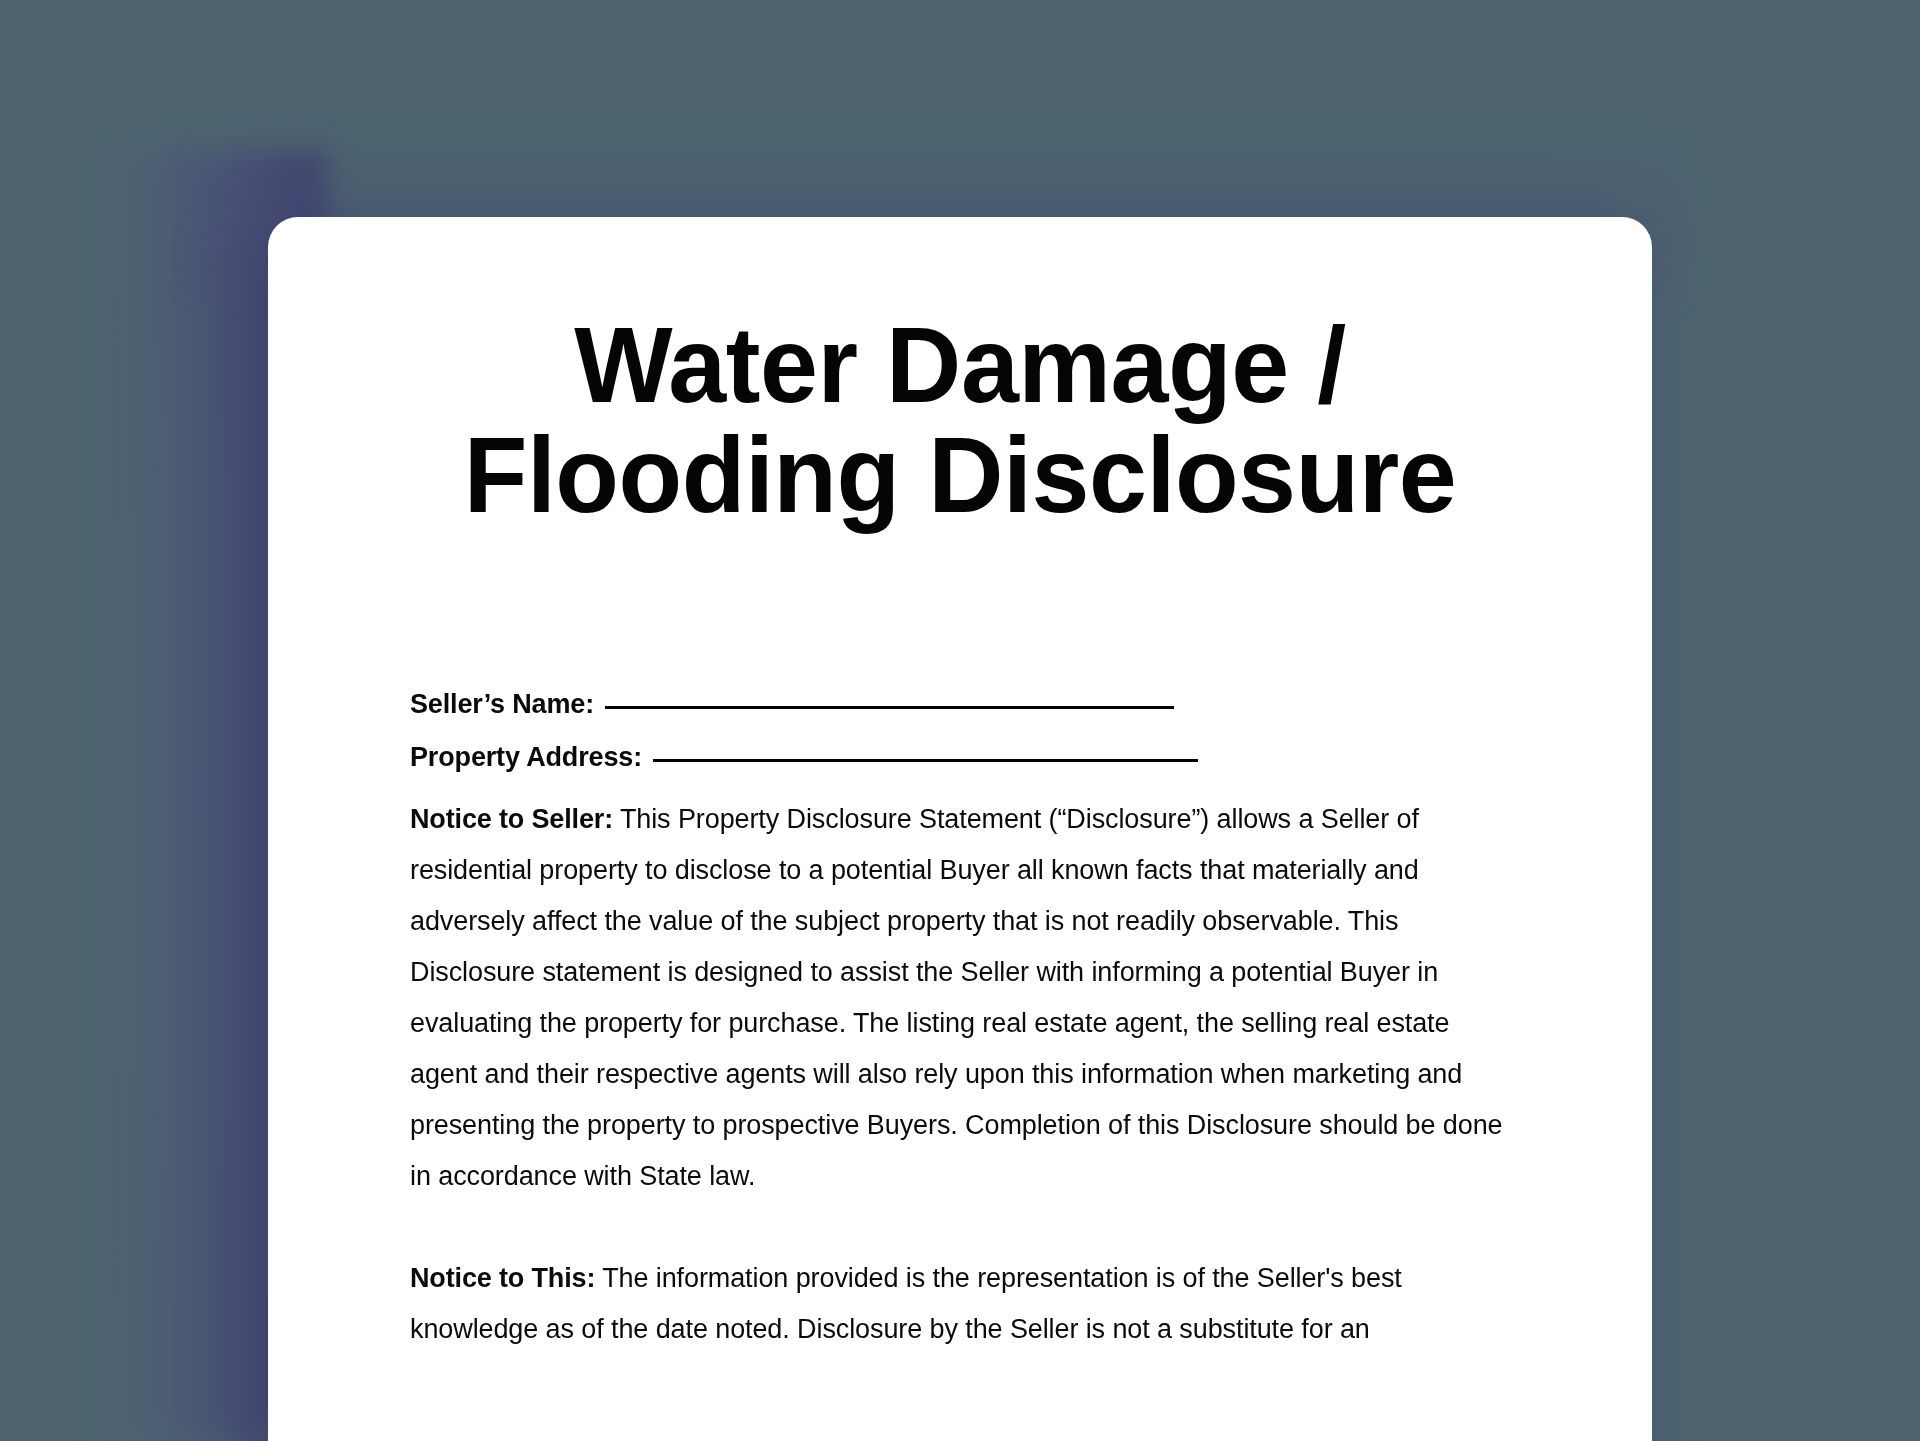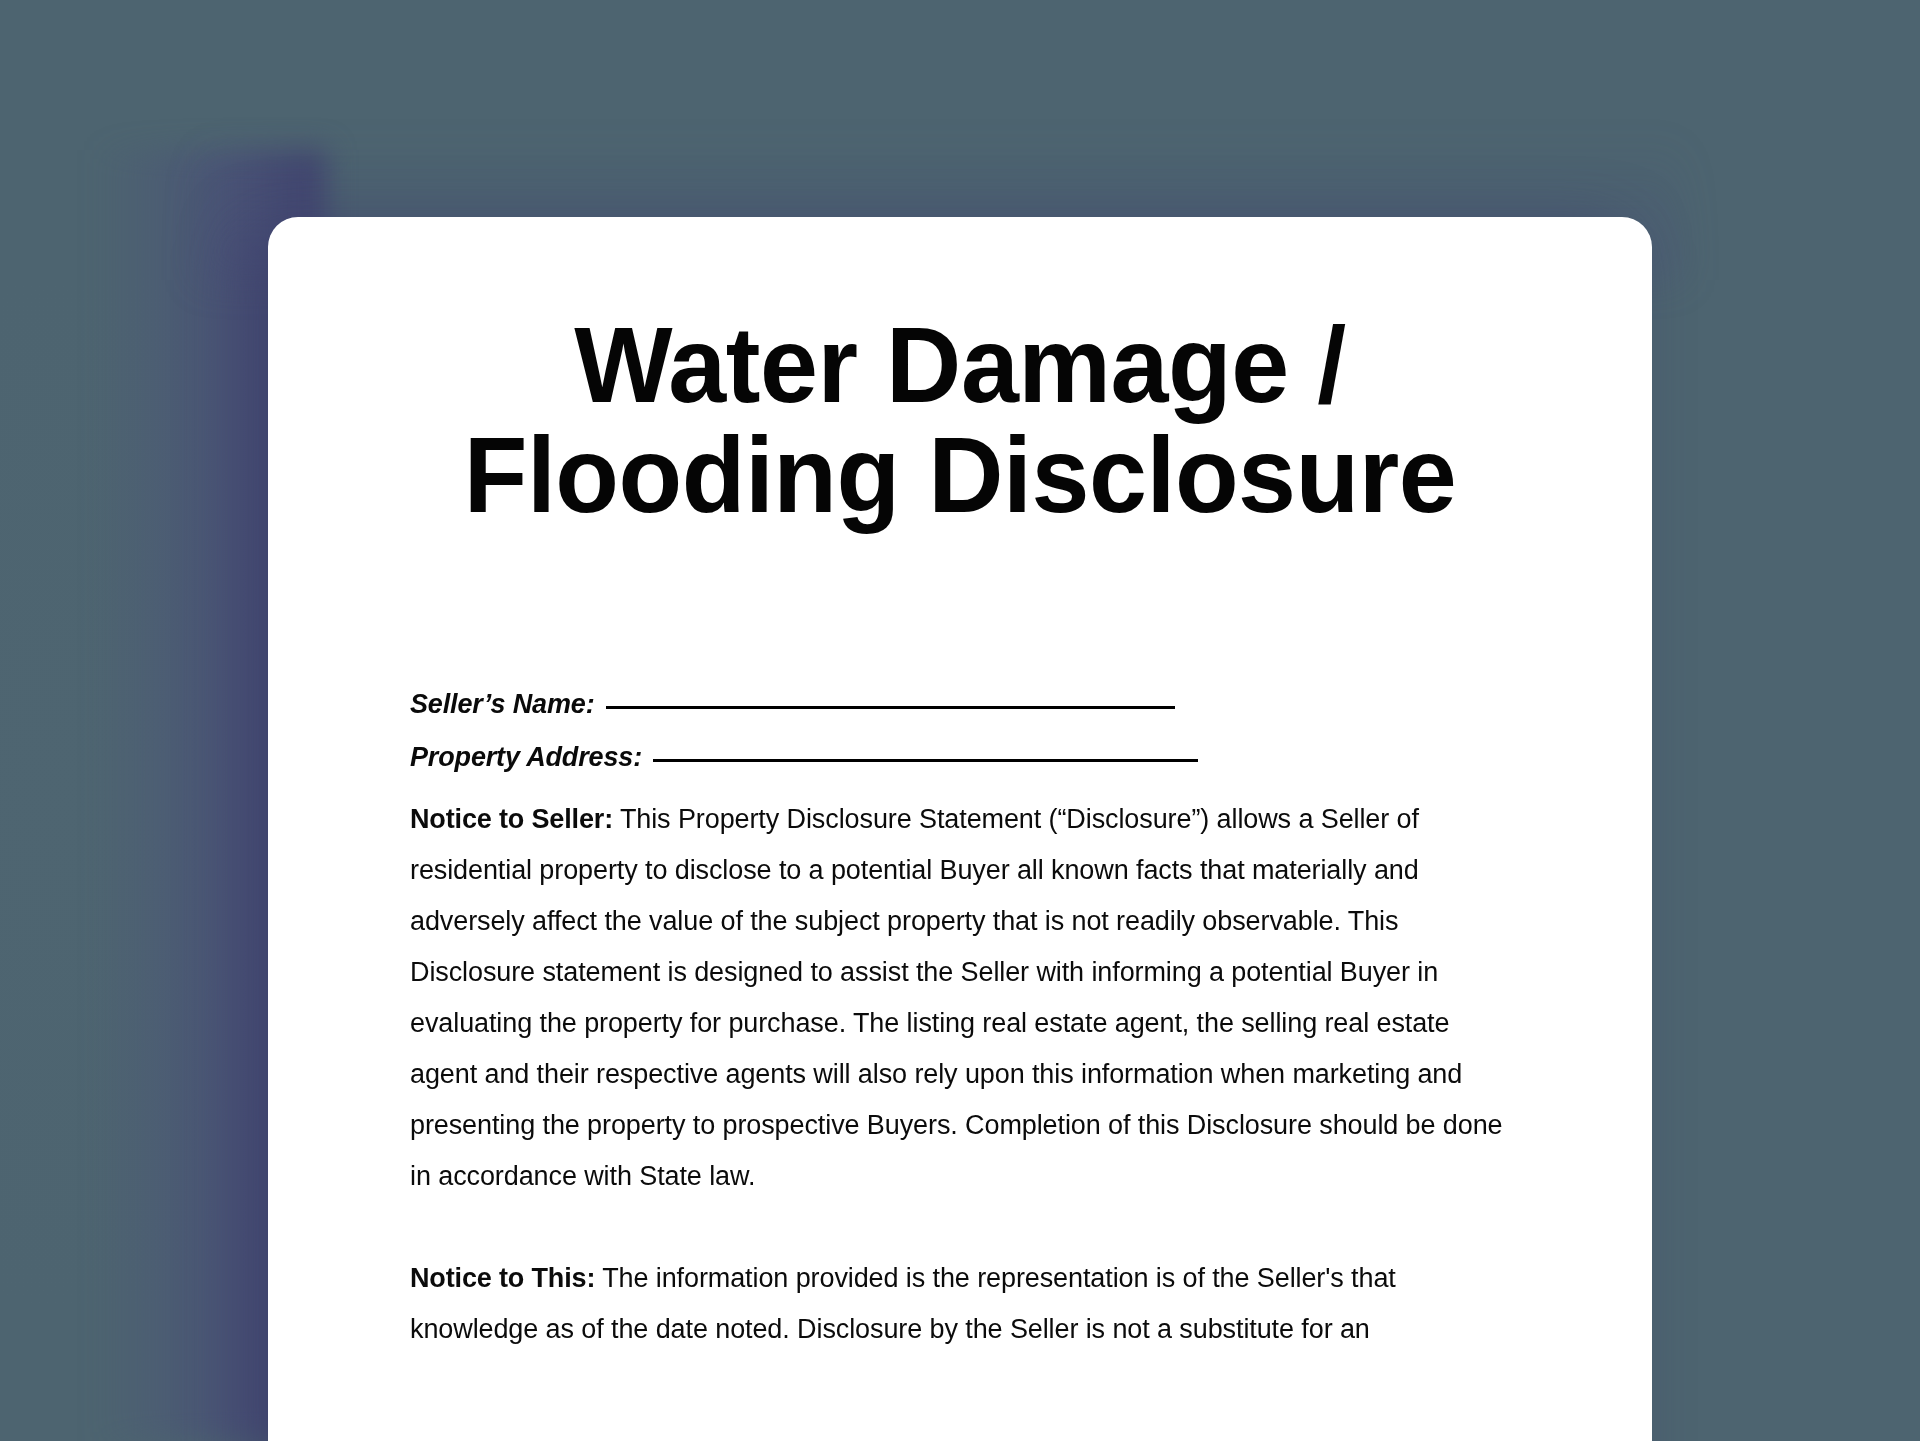--- a/index.html
+++ b/index.html
@@ -99,21 +99,20 @@
     color: #0a0a0a;
   }
 
   .field-row {
     font-size: 27px;
     line-height: 1;
     white-space: nowrap;
     margin-bottom: 23px;
     display: flex;
     align-items: baseline;
-    font-style: italic;
   }
   .field-row:first-child { margin-bottom: 26px; }
 
   .field-label {
     font-weight: 700;
     letter-spacing: -0.15px;
     flex: none;
   }
   .field-rule {
     display: inline-block;
@@ -162,17 +161,17 @@
         <span class="field-rule rule-seller"></span>
       </div>
 
       <div class="field-row">
         <span class="field-label">Property Address:</span>
         <span class="field-rule rule-address"></span>
       </div>
 
       <p class="para"><span class="lead">Notice to Seller:</span><span> This Property Disclosure Statement (“Disclosure”) allows a Seller of residential property to disclose to a potential Buyer all known facts that materially and adversely affect the value of the subject property that is not readily observable. This Disclosure statement is designed to assist the Seller with informing a potential Buyer in evaluating the property for purchase. The listing real estate agent, the selling real estate agent and their respective agents will also rely upon this information when marketing and presenting the property to prospective Buyers. Completion of this Disclosure should be done in accordance with State law.</span></p>
 
-      <p class="para"><span class="lead">Notice to This:</span><span> The information provided is the representation is of the Seller's that knowledge as of the date noted. Disclosure by the Seller is not a substitute for an</span></p>
+      <p class="para"><span class="lead">Notice to This:</span><span> The information provided is the representation is of the Seller's best knowledge as of the date noted. Disclosure by the Seller is not a substitute for an</span></p>
 
     </div>
   </div>
 </div>
 
 </body></html>

